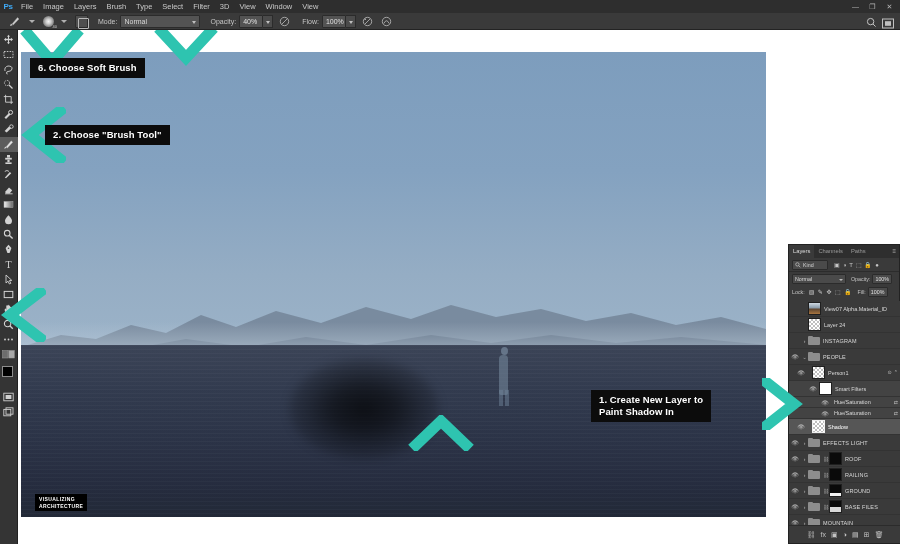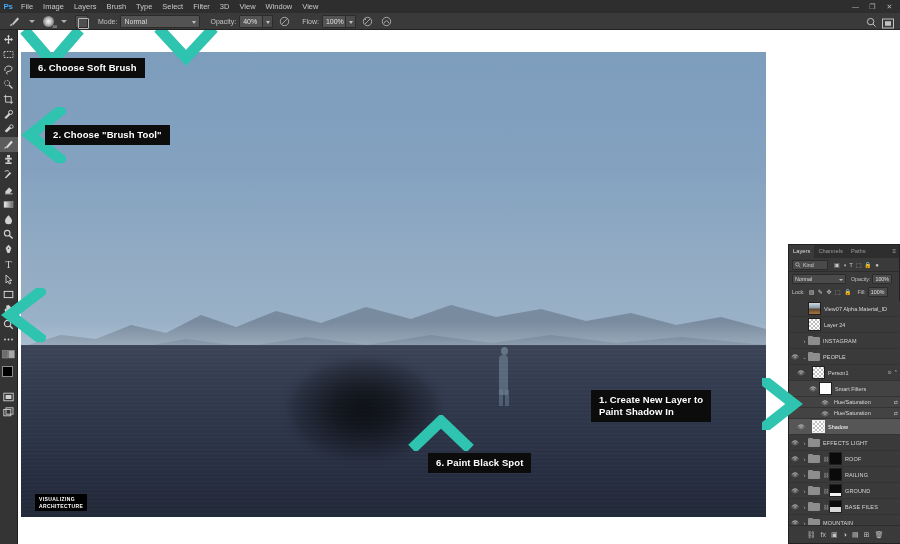--- a/index.html
+++ b/index.html
@@ -646,21 +646,20 @@
   <div class="arrow" style="left:408px;top:415px;">
     <svg width="66" height="36" viewBox="0 0 66 36">
       <path d="M8 30 L33 6 L58 30" fill="none" stroke="#2ec4b0" stroke-width="11" stroke-linecap="square"></path>
     </svg>
   </div>
 
   <div class="anno-label" style="left:30px;top:58px;">6. Choose Soft Brush</div>
   <div class="anno-label" style="left:45px;top:125px;">2. Choose "Brush Tool"</div>
   <div class="anno-label" style="left:591px;top:390px;">1. Create  New Layer to
 Paint Shadow In</div>
-  <div class="anno-label" style="left:428px;top:453px;">6. Paint Black Spot</div>
 
   <div class="layers-panel">
     <div class="panel-tabs">
       <div class="panel-tab active">Layers</div>
       <div class="panel-tab">Channels</div>
       <div class="panel-tab">Paths</div>
       <div class="panel-menu">≡</div>
     </div>
 
     <div class="filter-row">

